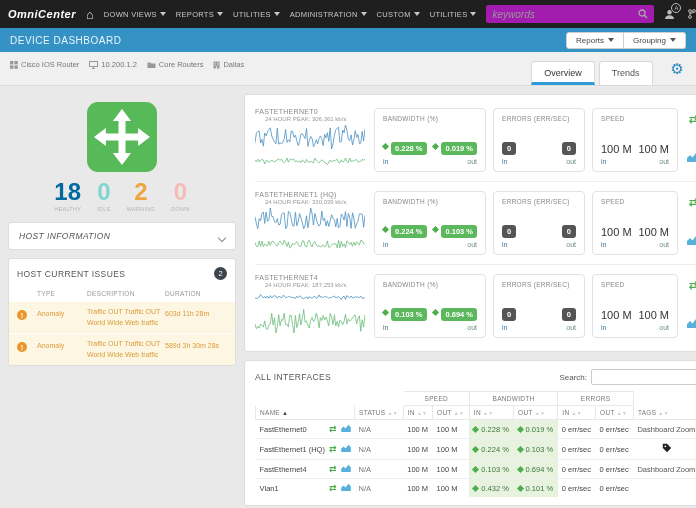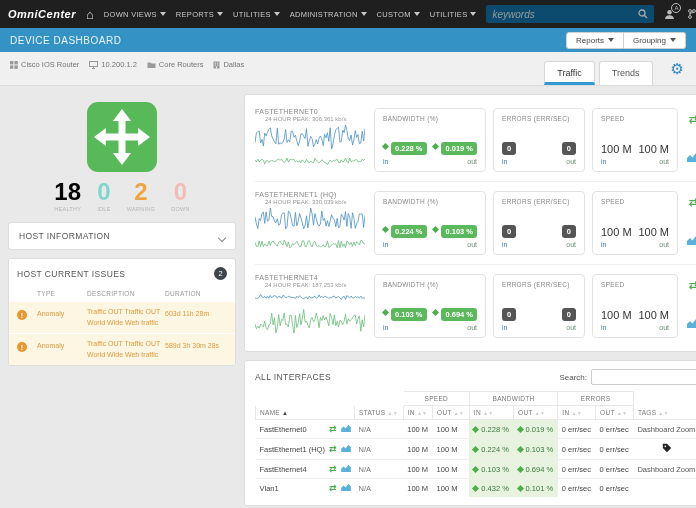--- a/index.html
+++ b/index.html
@@ -5,21 +5,21 @@
   * { margin:0; padding:0; box-sizing:border-box; }
   html,body { width:696px; height:508px; overflow:hidden; background:#e9e9e9;
     font-family:"Liberation Sans","DejaVu Sans",sans-serif; color:#333; }
 
   
   .topnav { height:28px; background:#1f1f1f; display:flex; align-items:center; padding:0 8px; gap:10px; }
   .brand { color:#fff; font-size:11px; font-weight:bold; font-style:italic; letter-spacing:.5px; white-space:nowrap; cursor:pointer; }
   .home-ic { color:#ddd; font-size:13px; cursor:pointer; line-height:1; }
   .nav-menu { color:#c8c8c8; font-size:7.5px; letter-spacing:.3px; display:flex; align-items:center; gap:3px; cursor:pointer; white-space:nowrap; }
   .caret { width:0; height:0; border-left:3px solid transparent; border-right:3px solid transparent; border-top:4px solid #c8c8c8; }
-  .nav-search { margin-left:auto; display:flex; align-items:center; background:#0c4a6e; border-radius:2px; height:18px; padding:0 6px; gap:6px; }
+  .nav-search { margin-left:auto; display:flex; align-items:center; background:#a21caf; border-radius:2px; height:18px; padding:0 6px; gap:6px; }
   .nav-search input { background:transparent; border:none; outline:none; color:#bbb; font-style:italic; font-size:10px; width:140px; font-family:inherit; }
   .nav-search input::placeholder { color:#999; font-style:italic; }
   .nav-icons { display:flex; align-items:center; gap:7px; color:#bbb; }
   .badge-a { width:10px; height:10px; border:1px solid #bbb; border-radius:50%; font-size:6px; display:flex; align-items:center; justify-content:center; margin-left:-4px; margin-top:-6px; }
   .branch-wrap { display:flex; align-items:center; gap:2px; font-size:8px; color:#bbb; cursor:pointer; }
 
   
   .subbar { height:24px; background:#3492c4; display:flex; align-items:center; padding:0 10px; }
   .subbar-title { color:#eaf4fa; font-size:10px; letter-spacing:.5px; }
   .subbar-btns { margin-left:auto; display:flex; }
@@ -44,21 +44,21 @@
   .left-col { width:228px; flex:none; display:flex; flex-direction:column; }
   .right-col { flex:1; display:flex; flex-direction:column; gap:8px; }
 
   .router-ic { align-self:center; margin-top:8px; }
   .counters { display:flex; justify-content:center; gap:16px; margin:8px 0 10px 0; }
   .counter { text-align:center; }
   .counter .num { font-size:24px; font-weight:bold; line-height:1; }
   .counter .lab { font-size:5.5px; color:#b5b5b5; letter-spacing:.3px; margin-top:2px; }
 
   .panel { background:#fff; border:1px solid #ddd; border-radius:3px; }
-  .hostinfo { display:flex; align-items:flex-end; justify-content:space-between; padding:8px 10px; margin-bottom:8px; cursor:pointer; }
+  .hostinfo { display:flex; align-items:flex-end; justify-content:space-between; padding:8px 10px; margin-bottom:8px; cursor:pointer;font-style:italic; }
   .panel-title { font-size:8.5px; color:#555; letter-spacing:.4px; }
   .chev { width:6px; height:6px; border-right:1.5px solid #888; border-bottom:1.5px solid #888; transform:rotate(45deg); margin-top:-3px; }
 
   .issues { margin-bottom:10px; overflow:hidden; }
   .issues-head { display:flex; align-items:center; justify-content:space-between; padding:8px 8px; }
   .count-badge { width:13px; height:13px; border-radius:50%; background:#3e444c; color:#fff; font-size:7.5px; display:flex; align-items:center; justify-content:center; }
   .issues-cols { display:flex; font-size:6.5px; color:#999; letter-spacing:.3px; padding:2px 8px 4px 8px; }
   .ic-type { width:50px; margin-left:20px; }
   .ic-desc { flex:1; }
   .ic-dur { width:62px; }
@@ -219,21 +219,21 @@
             <rect x="4.1" y="1.6" width="1.1" height="1.1" fill="#f0f0f0"></rect>
             <rect x="1.7" y="3.5" width="1.1" height="1.1" fill="#f0f0f0"></rect>
             <rect x="4.1" y="3.5" width="1.1" height="1.1" fill="#f0f0f0"></rect>
             <rect x="2.9" y="5.5" width="1.2" height="2" fill="#f0f0f0"></rect>
           </svg>
         <span>Dallas</span>
       </span>
     </div>
   </div>
   <div class="tabs-wrap">
-    <span class="tab active">Traffic</span>
+    <span class="tab active">Overview</span>
     <span class="tab">Trends</span>
   </div>
   <span class="gear-ic">⚙</span>
 </div>
 
 <div class="main">
 
   <div class="left-col">
     <svg class="router-ic" width="70" height="70" viewBox="0 0 100 100">
       <rect width="100" height="100" rx="16" fill="#57b957"></rect>
@@ -242,21 +242,21 @@
         <polygon points="50,90 37,73 63,73"></polygon>
         <polygon points="10,50 27,37 27,63"></polygon>
         <polygon points="90,50 73,37 73,63"></polygon>
         <rect x="45" y="25" width="10" height="50"></rect>
         <rect x="25" y="45" width="50" height="10"></rect>
       </g>
     </svg>
 
     <div class="counters">
       <div class="counter">
-        <div class="num" style="color: #000000;">18</div>
+        <div class="num" style="color: #0369a1;">18</div>
         <div class="lab">HEALTHY</div>
       </div>
       <div class="counter">
         <div class="num" style="color: rgb(127, 214, 207);">0</div>
         <div class="lab">IDLE</div>
       </div>
       <div class="counter">
         <div class="num" style="color: rgb(240, 165, 65);">2</div>
         <div class="lab">WARNING</div>
       </div>

